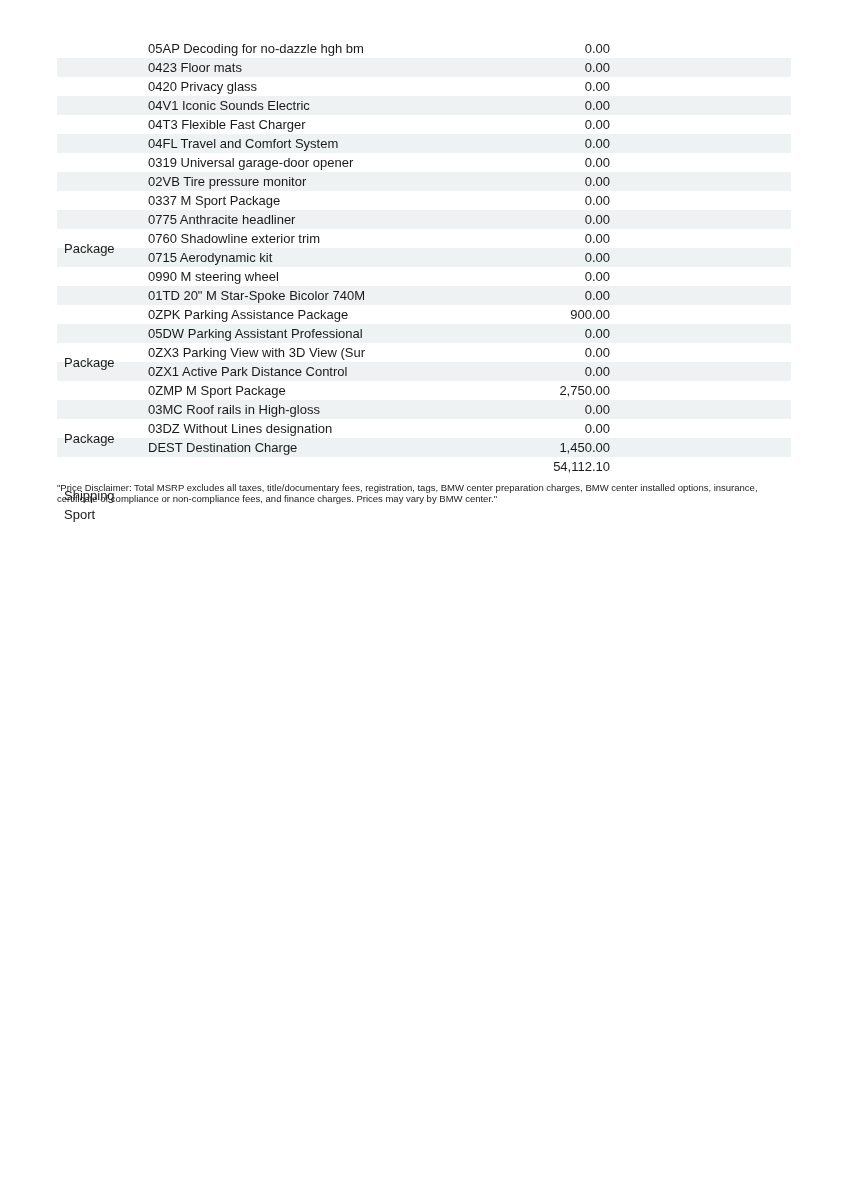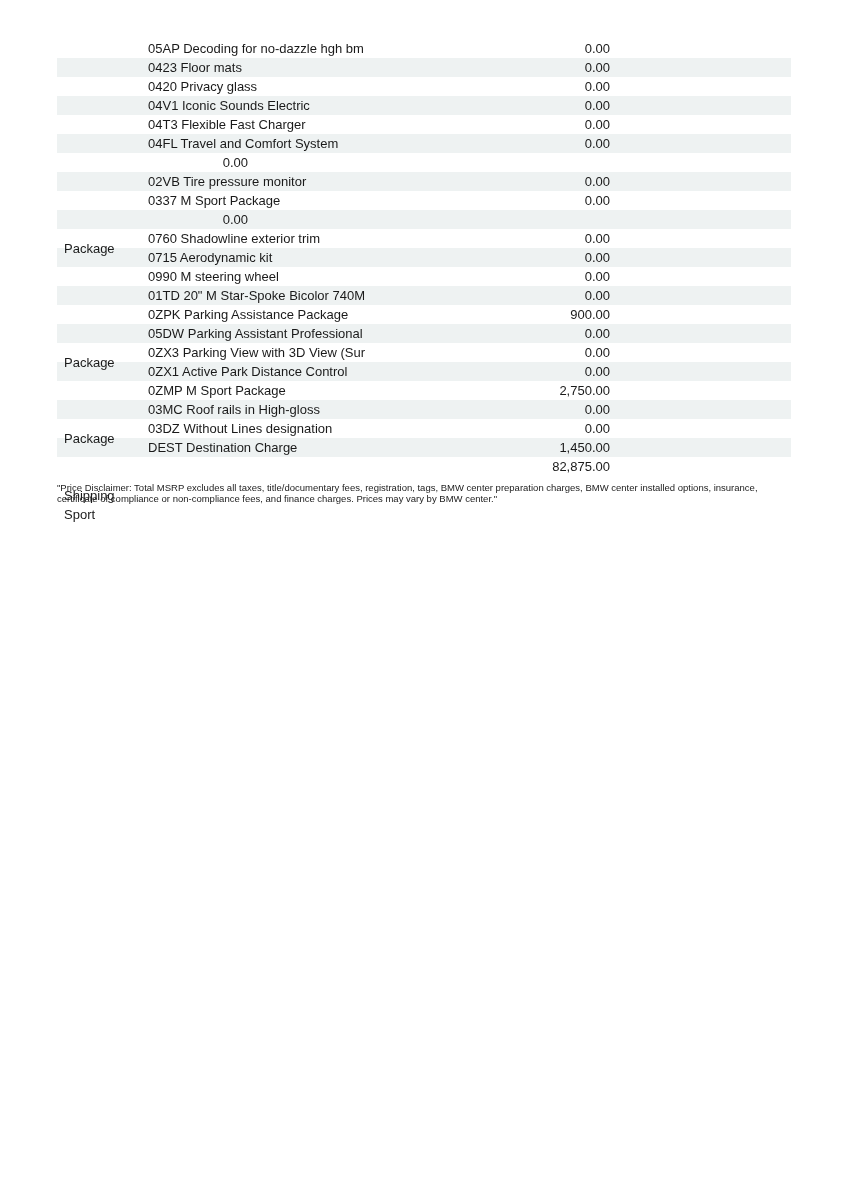--- a/index.html
+++ b/index.html
@@ -102,37 +102,39 @@
         <div class="cell-spacer"></div>
       </div>
       <div class="row alt">
         <div class="cell-category"></div>
         <div class="cell-label">04FL Travel and Comfort System</div>
         <div class="cell-price">0.00</div>
         <div class="cell-spacer"></div>
       </div>
       <div class="row">
         <div class="cell-category"></div>
+        <div class="cell-label">0319 Universal garage-door opener</div>
         <div class="cell-price">0.00</div>
         <div class="cell-spacer"></div>
       </div>
       <div class="row alt">
         <div class="cell-category"></div>
         <div class="cell-label">02VB Tire pressure monitor</div>
         <div class="cell-price">0.00</div>
         <div class="cell-spacer"></div>
       </div>
       <div class="row">
         <div class="cell-category">Package</div>
         <div class="cell-label">0337 M Sport Package</div>
         <div class="cell-price">0.00</div>
         <div class="cell-spacer"></div>
       </div>
       <div class="row alt">
         <div class="cell-category"></div>
+        <div class="cell-label">0775 Anthracite headliner</div>
         <div class="cell-price">0.00</div>
         <div class="cell-spacer"></div>
       </div>
       <div class="row">
         <div class="cell-category"></div>
         <div class="cell-label">0760 Shadowline exterior trim</div>
         <div class="cell-price">0.00</div>
         <div class="cell-spacer"></div>
       </div>
       <div class="row alt">
@@ -197,18 +199,18 @@
       </div>
       <div class="row alt">
         <div class="cell-category">Shipping</div>
         <div class="cell-label">DEST Destination Charge</div>
         <div class="cell-price">1,450.00</div>
         <div class="cell-spacer"></div>
       </div>
       <div class="row">
         <div class="cell-category">Sport</div>
         <div class="cell-label"></div>
-        <div class="cell-price">82,875.00</div>
+        <div class="cell-price">54,112.10</div>
         <div class="cell-spacer"></div>
       </div>
     </div>
   <div class="disclaimer">"Price Disclaimer: Total MSRP excludes all taxes, title/documentary fees, registration, tags, BMW center preparation charges, BMW center installed options, insurance, certificate of compliance or non-compliance fees, and finance charges. Prices may vary by BMW center."</div>
 </div>
 
 </body></html>

